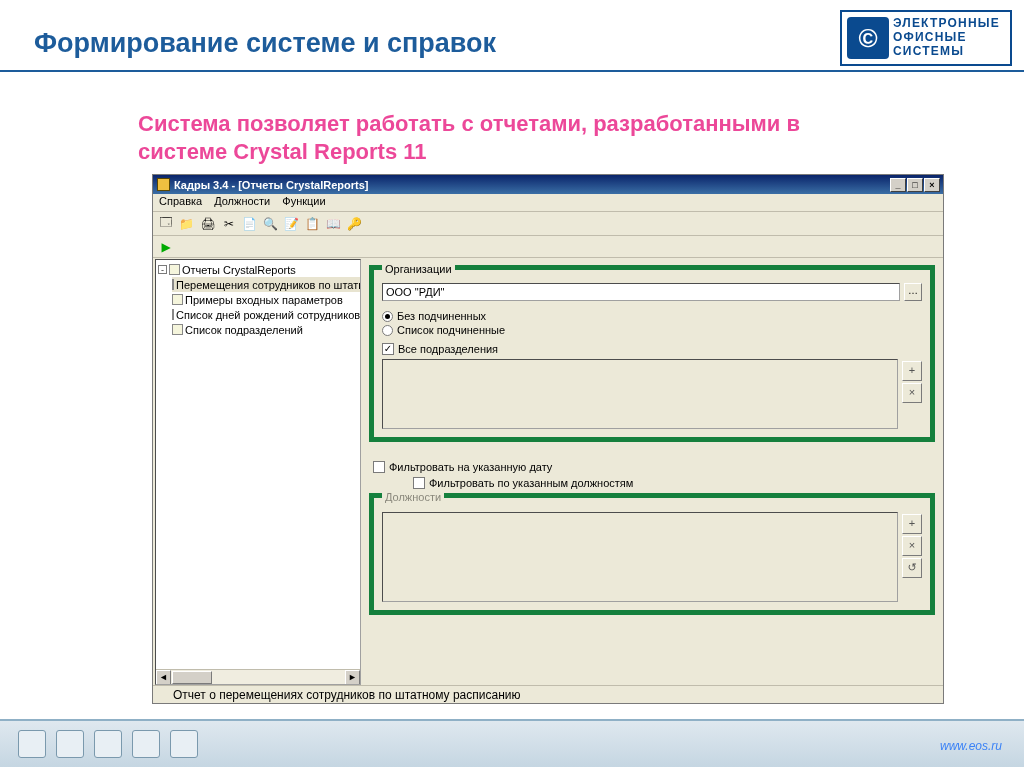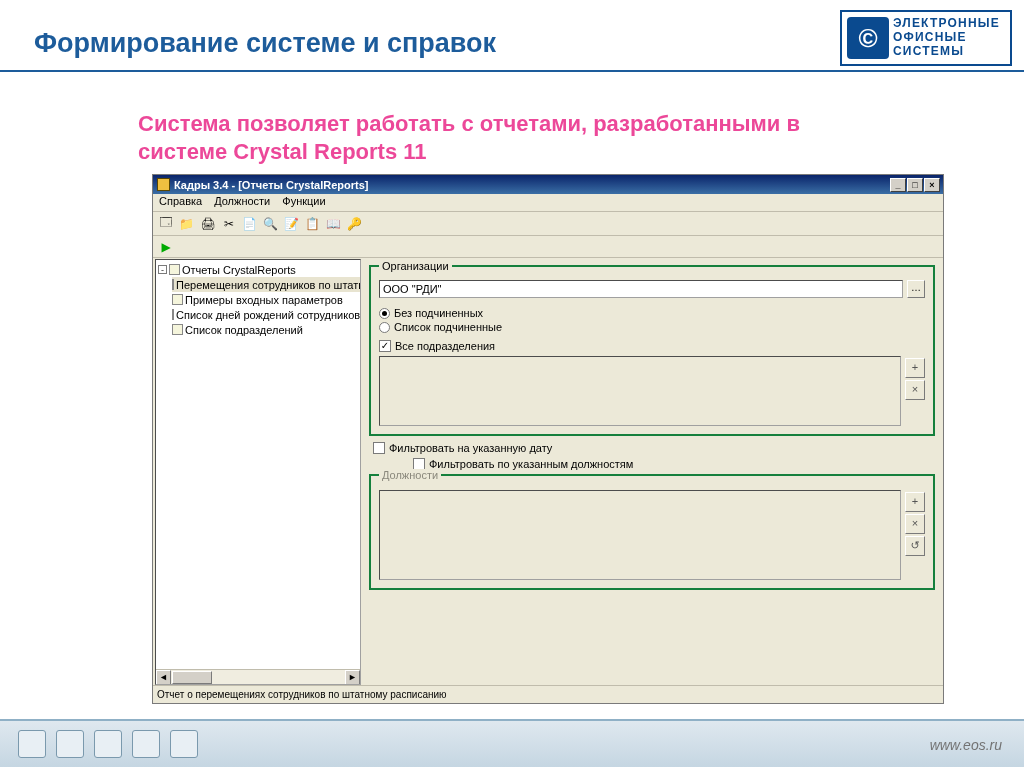--- a/index.html
+++ b/index.html
@@ -58,44 +58,44 @@
   .tree-row.sel { background:#e8e4d0; }
   .box { width:9px;height:9px;border:1px solid #7a7a7a;background:#fff;font-size:9px;line-height:8px;text-align:center;color:#333;}
   .node-icon { width:11px;height:11px;border:1px solid #888;background:#f5f5dc;}
   .tree .child { margin-left: 14px; }
   .hscroll { position:absolute; bottom:0; left:0; right:0; height:15px; background:#ece9d8; border-top:1px solid #c0bcac; display:flex; }
   .hscroll .arr { width:15px;height:15px;background:#d4d0c8;border:1px solid #fff;border-right-color:#7a7a7a;border-bottom-color:#7a7a7a;text-align:center;font-size:9px;line-height:13px;}
   .hscroll .track { flex:1; background:#f0ede0; }
   .hscroll .thumb { width:40px;height:13px;margin:1px;background:#d4d0c8;border:1px solid #fff;border-right-color:#7a7a7a;border-bottom-color:#7a7a7a;}
 
   .form-pane { flex:1; margin:0 2px 0 0; position:relative; }
-  .groupbox { border:2px solid #15803d; margin: 6px 6px 4px 6px; padding: 10px 8px 8px 8px; position:relative; }
+  .groupbox { border:5px solid #15803d; margin: 6px 6px 4px 6px; padding: 10px 8px 8px 8px; position:relative; }
   .groupbox .legend { position:absolute; top:-7px; left:8px; background:#ece9d8; padding:0 3px; font-size:11px; }
   .chk-row { display:flex; align-items:center; gap:4px; margin: 2px 0; font-size:11px;}
   .chk { width:12px;height:12px;border:1px solid #7a7a7a;background:#fff;font-size:10px;line-height:10px;text-align:center;}
   .radio { width:11px;height:11px;border:1px solid #7a7a7a;border-radius:50%;background:#fff;display:flex;align-items:center;justify-content:center;}
   .radio.on::after{content:"";width:5px;height:5px;border-radius:50%;background:#000;}
   .text-input { height:18px; background:#fff; border:1px inset #a0a0a0; flex:1; padding:1px 3px; font-size:11px; display:flex;align-items:center;}
   .ellips-btn { width:18px;height:18px;background:#ece9d8;border:1px solid #fff;border-right-color:#7a7a7a;border-bottom-color:#7a7a7a;font-size:10px;text-align:center;line-height:14px;}
   .big-list { height:70px; background:#ece9d8; border:1px inset #a0a0a0; margin:4px 0 0 0; position:relative;}
   .big-list2 { height:90px; }
   .side-btns { position:absolute; right:-24px; top:2px; width:20px; display:flex; flex-direction:column; gap:2px;}
   .side-btn { width:20px;height:20px;background:#ece9d8;border:1px solid #fff;border-right-color:#7a7a7a;border-bottom-color:#7a7a7a;font-size:11px;text-align:center;line-height:17px;color:#555;}
   .disabled-label { color:#8a887c; }
   .date-input { width:90px; height:18px; background:#ece9d8; border:1px inset #a0a0a0; padding:1px 3px; font-size:11px;}
-  .statusbar { position:absolute; bottom:0; left:0; right:0; height:18px; background:#ece9d8; border-top:1px solid #c0bcac; padding:1px 4px; font-size:10px; display:flex; align-items:center;}
+  .statusbar { position:absolute; bottom:0; left:0; right:0; height:18px; background:#ece9d8; border-top:1px solid #c0bcac; padding:1px 20px; font-size:12px; display:flex; align-items:center;}
 
   .bottom-decor {
     position:absolute; bottom:0; left:0; right:0; height:48px;
     background: linear-gradient(#dfe8ef, #c5d6e2);
     border-top: 2px solid #8fb0c6;
     display:flex; align-items:center; padding: 0 18px;
   }
   .decor-ico { width:28px; height:28px; border:1px solid #7a99ad; background:#e8eff4; margin-right:10px; border-radius:3px;}
-  .footer-url { position:absolute; right:22px; bottom:14px; font-size:14px; color:#737373; font-style:italic;}
+  .footer-url { position:absolute; right:22px; bottom:14px; font-size:12px; color:#3b82f6; font-style:italic;}
 </style>
 </head>
 <body>
 
 <div class="slide-title">Формирование системе и справок</div>
 <div class="logo-block">
   <div class="logo-mark">©</div>
   <div class="logo-text">
     <div>ЭЛЕКТРОННЫЕ</div>
     <div>ОФИСНЫЕ</div>
@@ -197,21 +197,21 @@
           </div>
         <div style="position:relative; margin-right:24px;">
           <div class="big-list"></div>
           <div class="side-btns">
             <div class="side-btn">+</div>
             <div class="side-btn">×</div>
           </div>
         </div>
       </div>
 
-      <div class="chk-row" style="margin:6px 10px 2px 10px;align-items:center;">
+      <div class="chk-row" style="margin:19px 10px 2px 10px;align-items:center;">
         <span class="chk"></span>
         <span>Фильтровать на указанную дату</span>
       </div>
       <div class="chk-row" style="margin:4px 10px 2px 10px;padding-left:40px;">
         <span class="chk"></span>
         <span>Фильтровать по указанным должностям</span>
       </div>
 
       <div class="groupbox" style="margin-top:4px;">
         <div class="legend disabled-label">Должности</div>

